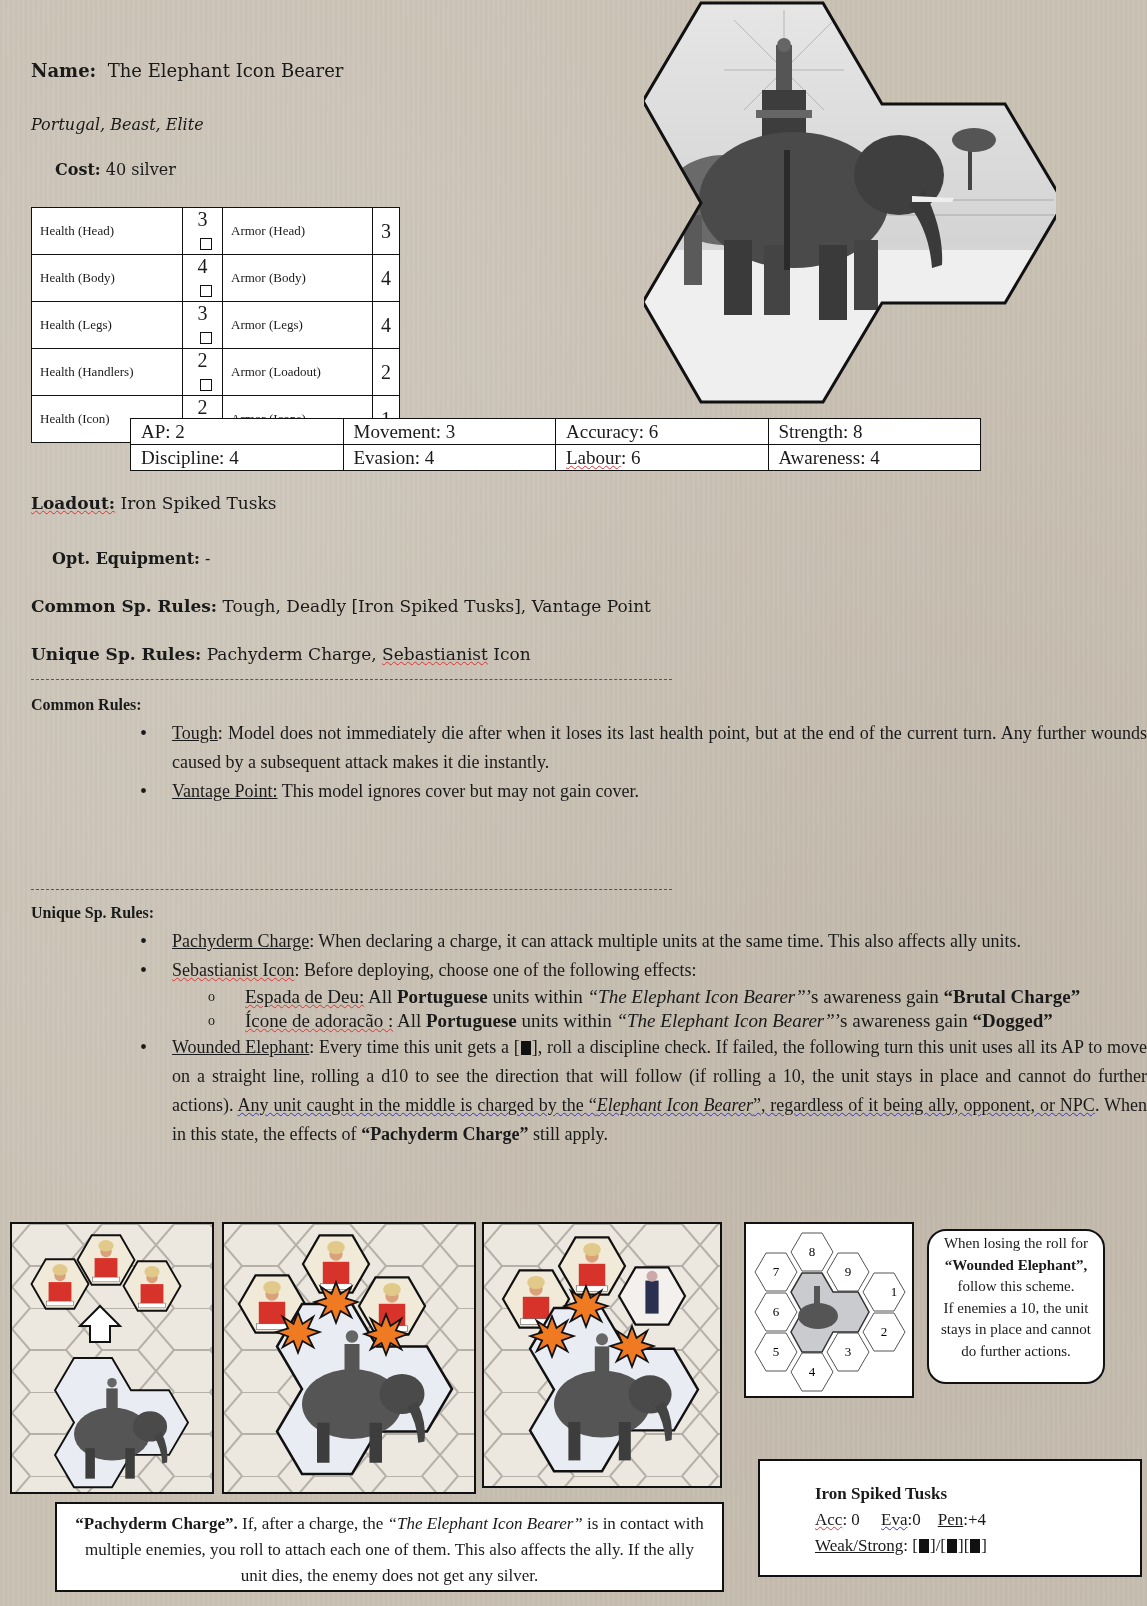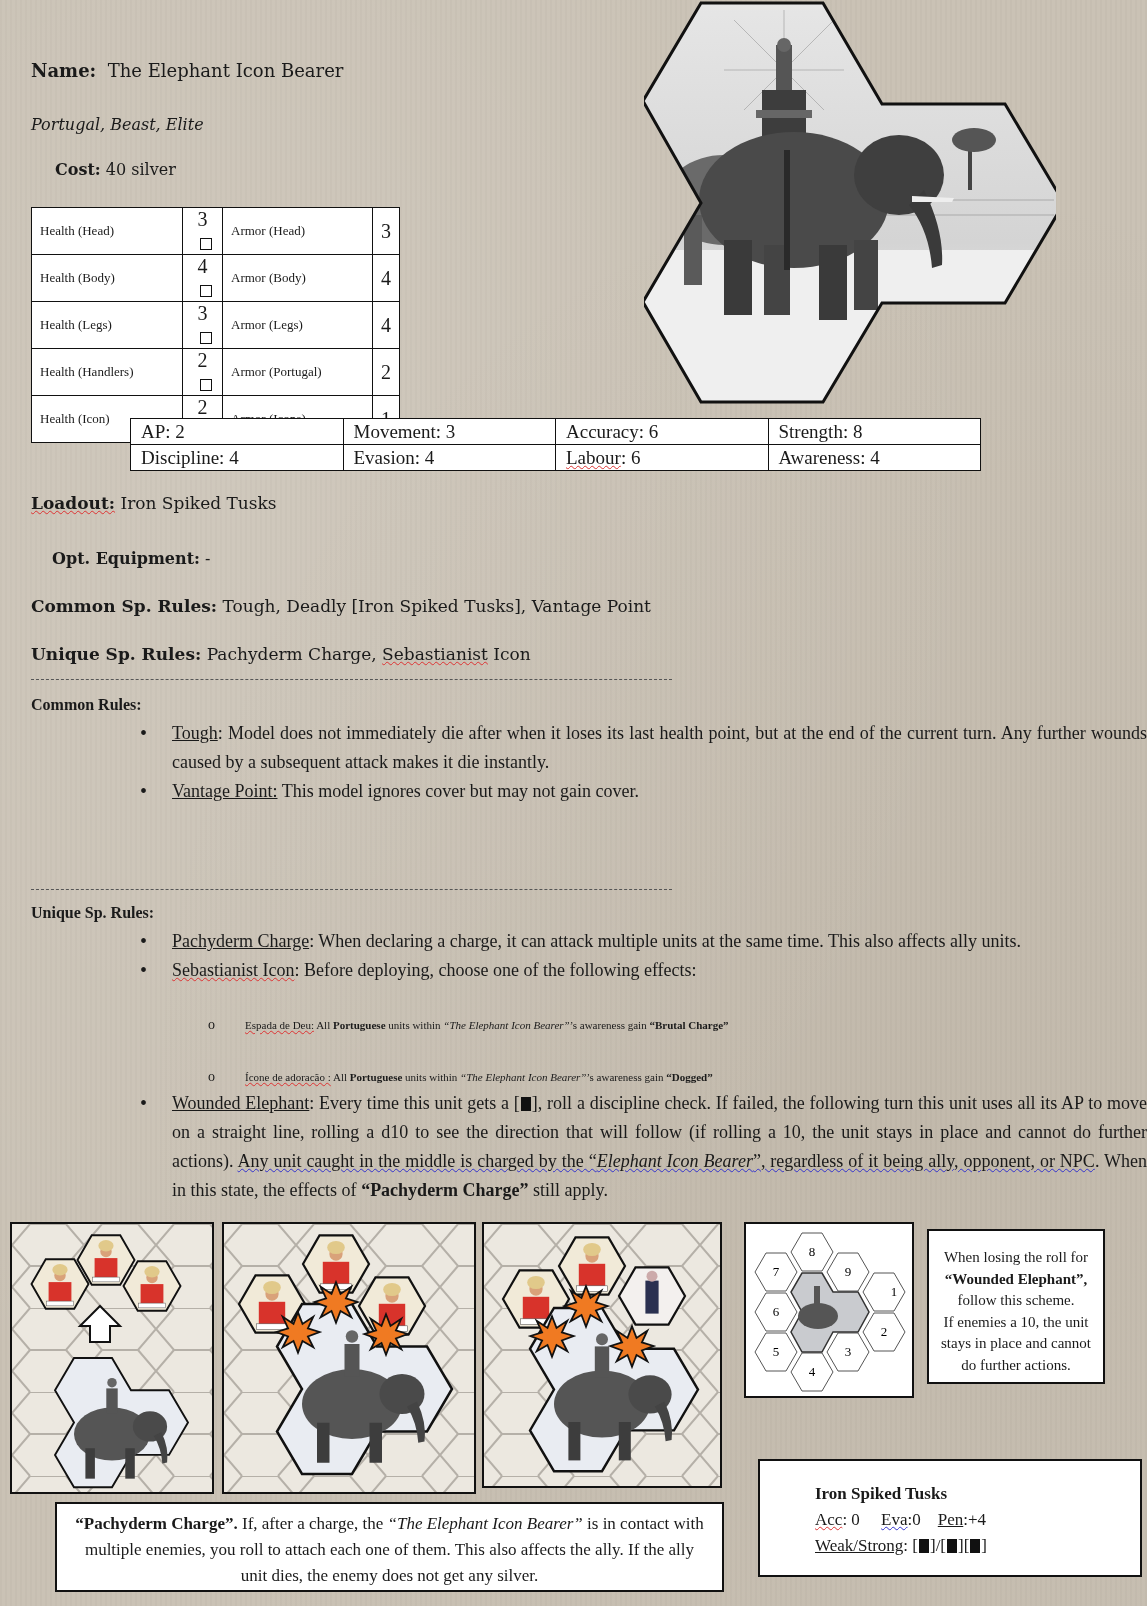--- a/index.html
+++ b/index.html
@@ -28,21 +28,21 @@
   
   .stable { position:absolute; left:130px; top:418px; border-collapse:collapse; background:#fff; width:851px; table-layout:fixed; }
   .stable td { border:1.5px solid #111; height:25px; padding:0 10px; font-size:19px; font-family:"Liberation Serif", serif; }
 
   .dash { position:absolute; left:31px; height:0; border-top:1.5px dashed #555; }
 
   .rules { position:absolute; left:0; width:1147px; font-size:18px; line-height:29px; font-family:"Liberation Serif", serif; }
   .rules ul { margin:0; padding:0; list-style:none; }
   .bullet { position:relative; padding-left:172px; text-align:justify; }
   .bullet::before { content:"\2022"; position:absolute; left:140px; top:0; font-size:20px; }
-  .sub { position:relative; padding-left:245px; font-size:11px; line-height:24px;margin-top:28px; }
+  .sub { position:relative; padding-left:245px; font-size:19px; line-height:24px; }
   .sub::before { content:"o"; position:absolute; left:208px; top:0; font-size:14px; }
   u { text-decoration:underline; }
   .spell { text-decoration:underline wavy #d33; text-decoration-thickness:1px; }
   .gram { text-decoration:underline wavy #33c; text-decoration-thickness:1px; }
   .sq { display:inline-block; width:10px; height:14px; background:#111; vertical-align:-2px; margin:0 1px; }
 
   
   .panel { position:absolute; border:2.5px solid #111; background:#e8e4dc; overflow:hidden; }
   .note { position:absolute; background:#fff; border:2.5px solid #111; font-family:"Liberation Serif", serif; text-align:center; }
 </style>
@@ -81,21 +81,21 @@
   </tr>
   <tr>
     <td>Health (Legs)</td>
     <td class="v"><span>3</span><span class="box"></span></td>
     <td>Armor (Legs)</td>
     <td class="v">4</td>
   </tr>
   <tr>
     <td>Health (Handlers)</td>
     <td class="v"><span>2</span><span class="box"></span></td>
-    <td>Armor (Portugal)</td>
+    <td>Armor (Loadout)</td>
     <td class="v">2</td>
   </tr>
   <tr>
     <td>Health (Icon)</td>
     <td class="v"><span>2</span><span class="box"></span></td>
     <td>Armor (Icons)</td>
     <td class="v">1</td>
   </tr>
 </tbody>
   </table>
@@ -295,21 +295,21 @@
     <text x="102" y="132">3</text>
     <text x="66" y="152">4</text>
     <text x="30" y="132">5</text>
     <text x="30" y="92">6</text>
     <text x="30" y="52">7</text>
     <text x="66" y="32">8</text>
     <text x="102" y="52">9</text>
   </svg>
 </div>
 
-<div class="note" style="left:927px;top:1229px;width:178px;height:155px;font-size:15px;line-height:21.5px;padding-top:16px;box-sizing:border-box;">
+<div class="note" style="left:927px;top:1229px;width:178px;height:155px;font-size:15px;line-height:21.5px;padding-top:2px;box-sizing:border-box;border-radius:19px;">
   <div>When losing the roll for</div>
   <div style="font-weight:bold;">“Wounded Elephant”,</div>
   <div>follow this scheme.</div>
   <div>If enemies a 10, the unit</div>
   <div>stays in place and cannot</div>
   <div>do further actions.</div>
 </div>
 
 <div class="note" style="left:55px;top:1502px;width:669px;height:90px;font-size:17px;line-height:26px;padding:7px 14px;box-sizing:border-box;">
   <b>“Pachyderm Charge”.</b><span> If, after a charge, the </span><i>“The Elephant Icon Bearer”</i><span> is in contact with multiple enemies, you roll to attach each one of them. This also affects the ally. If the ally unit dies, the enemy does not get any silver.</span>

